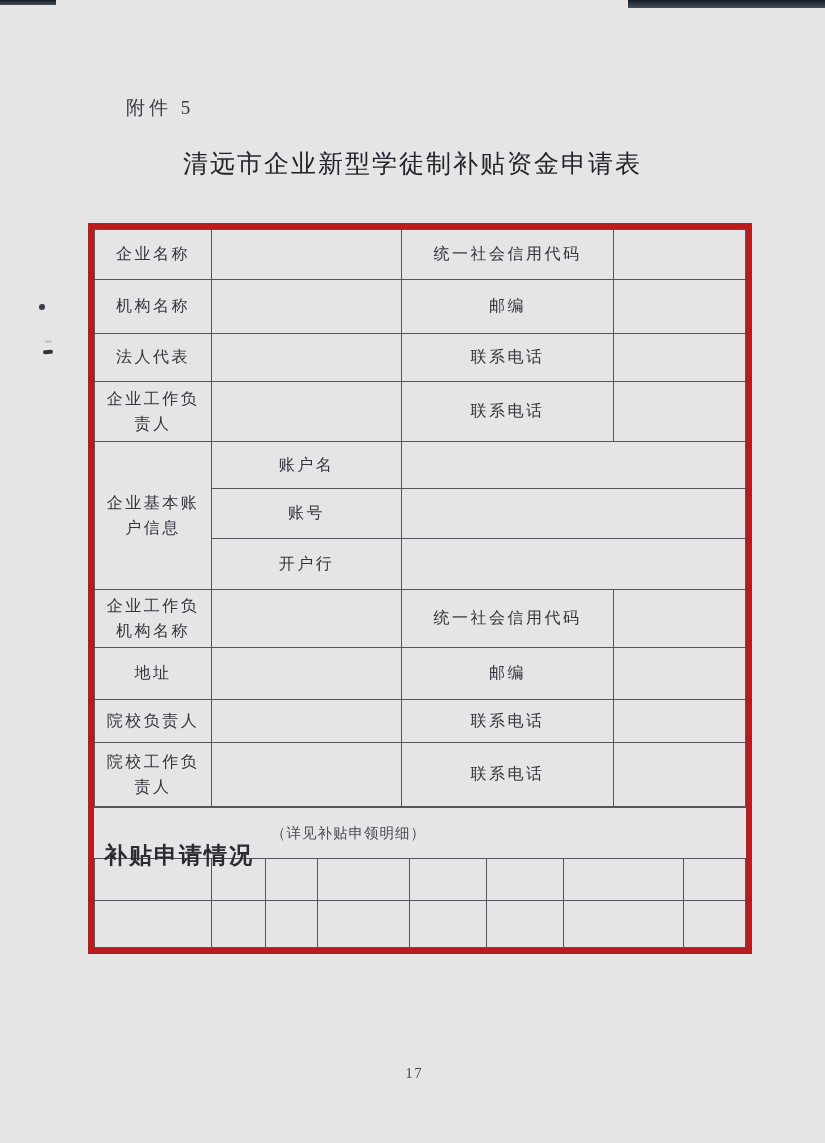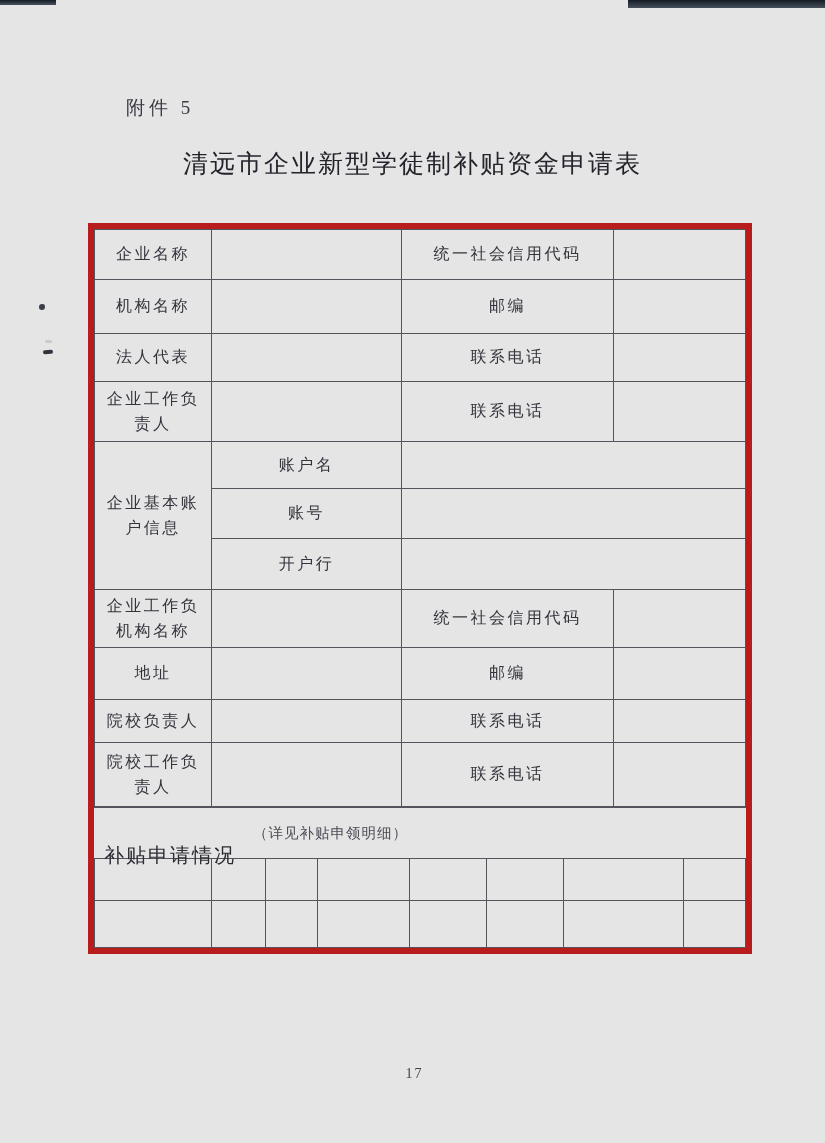--- a/index.html
+++ b/index.html
@@ -41,21 +41,21 @@
     white-space:pre-line; line-height:1.55;
     padding:0 2px; overflow:hidden;
   }
   td.value { background:transparent; }
 
   .section-row {
     height:50px; display:flex; align-items:center;
     padding-left:10px; border-top:1px solid #54545c;
     background:transparent;
   }
-  .section-title { font-size:20px; font-weight:normal; letter-spacing:2px; color:#2b2b33;margin-top:44px; }
+  .section-title { font-size:23px; font-weight:bold; letter-spacing:2px; color:#2b2b33;margin-top:44px; }
   .section-note  { font-size:14.5px; letter-spacing:1px; color:#4a4a54; margin-left:17px; }
 
   .grid td { font-size:15px; letter-spacing:1px; line-height:1.7; }
 
   .page-number {
     position:absolute; left:4px; right:0; top:1066px;
     text-align:center; font-size:14px; letter-spacing:2px; color:#3f3f49;
   }
 </style>
 </head>

